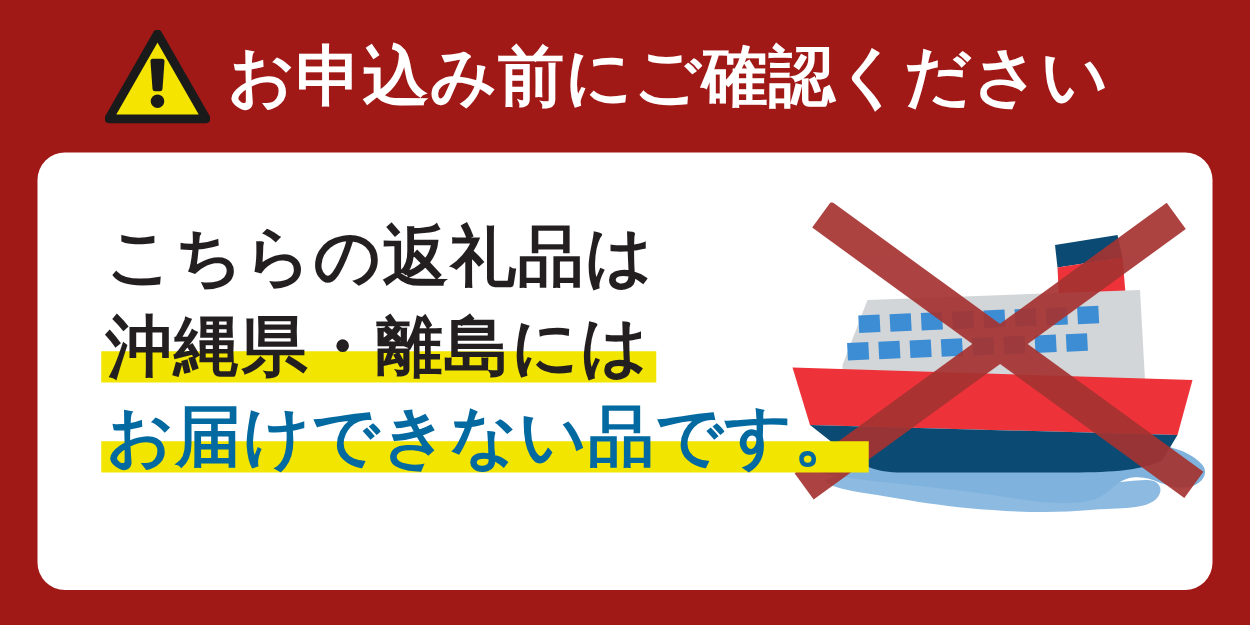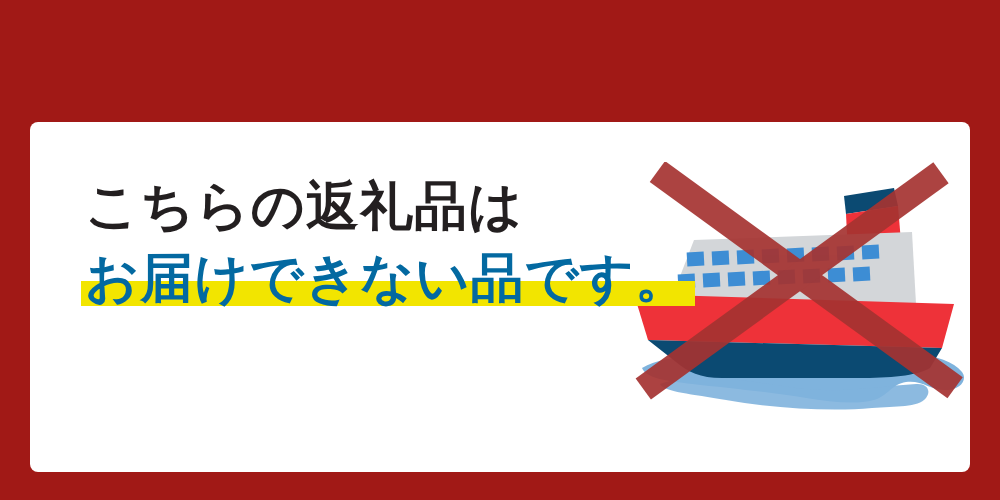--- a/index.html
+++ b/index.html
@@ -56,21 +56,21 @@
   }
 
   
   #card {
     position: absolute;
     left: 30px;
     top: 122px;
     width: 940px;
     height: 350px;
     background: #ffffff;
-    border-radius: 8px;
+    border-radius: 22px;
     box-sizing: border-box;
     overflow: hidden;
   }
 
   
   #message {
     position: absolute;
     left: 55px;
     top: 48px;
     width: 560px;
@@ -120,29 +120,44 @@
     display: block;
     width: 340px;
     height: 260px;
   }
 </style>
 <style>.msg-line.highlight .msg-text::before{background:#f2e500;}</style></head>
 <body>
 
 <div id="banner" style="background: rgb(161, 25, 22);">
 
+  <div id="header">
+
+    <span id="warning-triangle">
+      <svg viewBox="0 0 84 76" width="84" height="76" aria-hidden="true">
+        <path d="M42 3 L81 71 L3 71 Z" fill="#f5e400" stroke="#1a1a1a" stroke-width="7" stroke-linejoin="round"></path>
+        <path d="M38.4 25 h7.2 l-1.6 22 h-4 z" fill="#1a1a1a" stroke="#1a1a1a" stroke-width="4" stroke-linejoin="round"></path>
+        <circle cx="42" cy="57" r="5.4" fill="#1a1a1a"></circle>
+      </svg>
+    </span>
+
+    <span id="header-title" style="color: rgb(255, 255, 255);">お申込み前にご確認ください</span>
+  </div>
 
   <div id="card" style="background: rgb(255, 255, 255);">
 
     <div id="message">
 
       <div class="msg-line">
         <span class="msg-text" style="color: rgb(35, 31, 32);">こちらの返礼品は</span>
       </div>
 
+      <div class="msg-line highlight">
+        <span class="msg-text" style="color: rgb(35, 31, 32);">沖縄県・離島には</span>
+      </div>
 
       <div class="msg-line highlight">
         <span class="msg-text" style="color: #0369a1;">お届けできない品です。</span>
       </div>
 
     </div>
 
     <div id="ship-illustration">
       <svg id="ship-svg" viewBox="0 0 340 260" aria-hidden="true">
 

